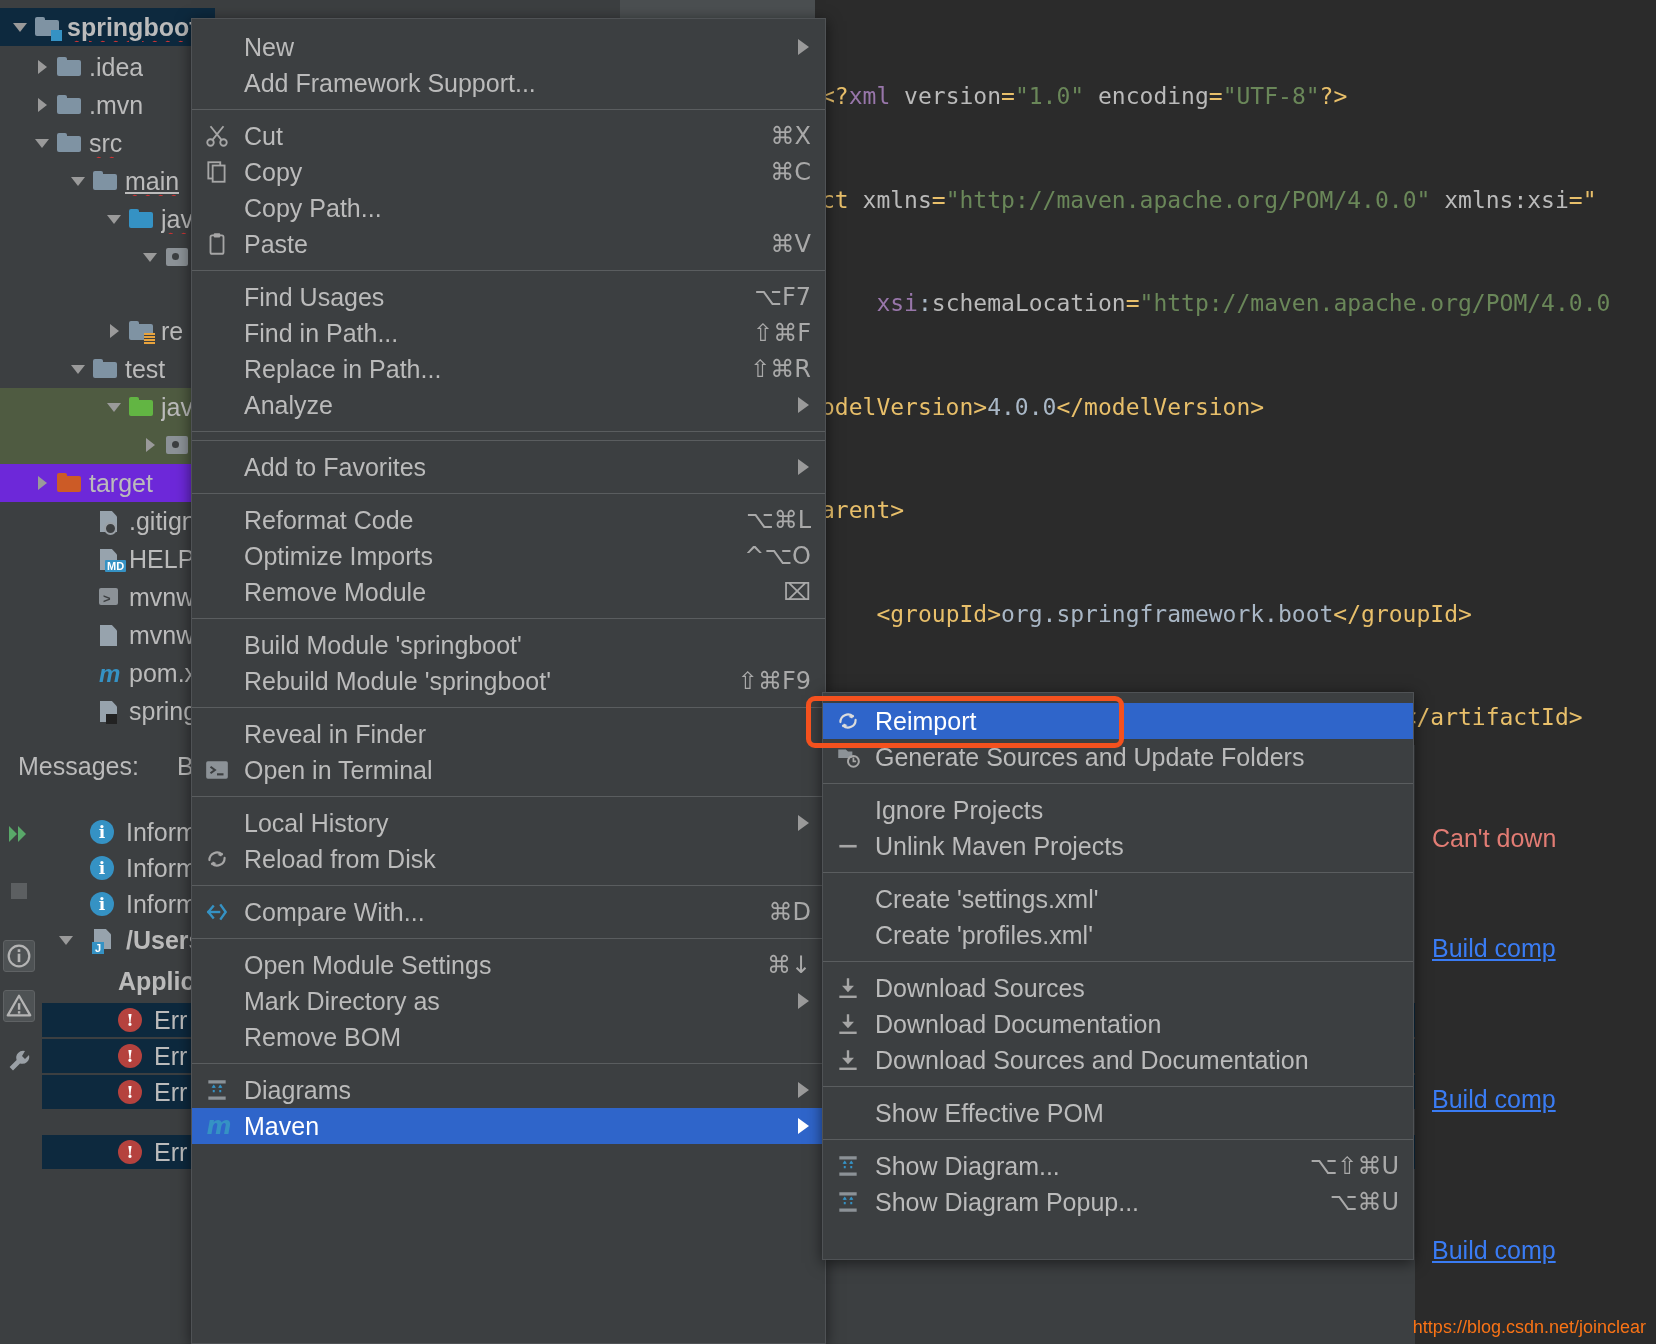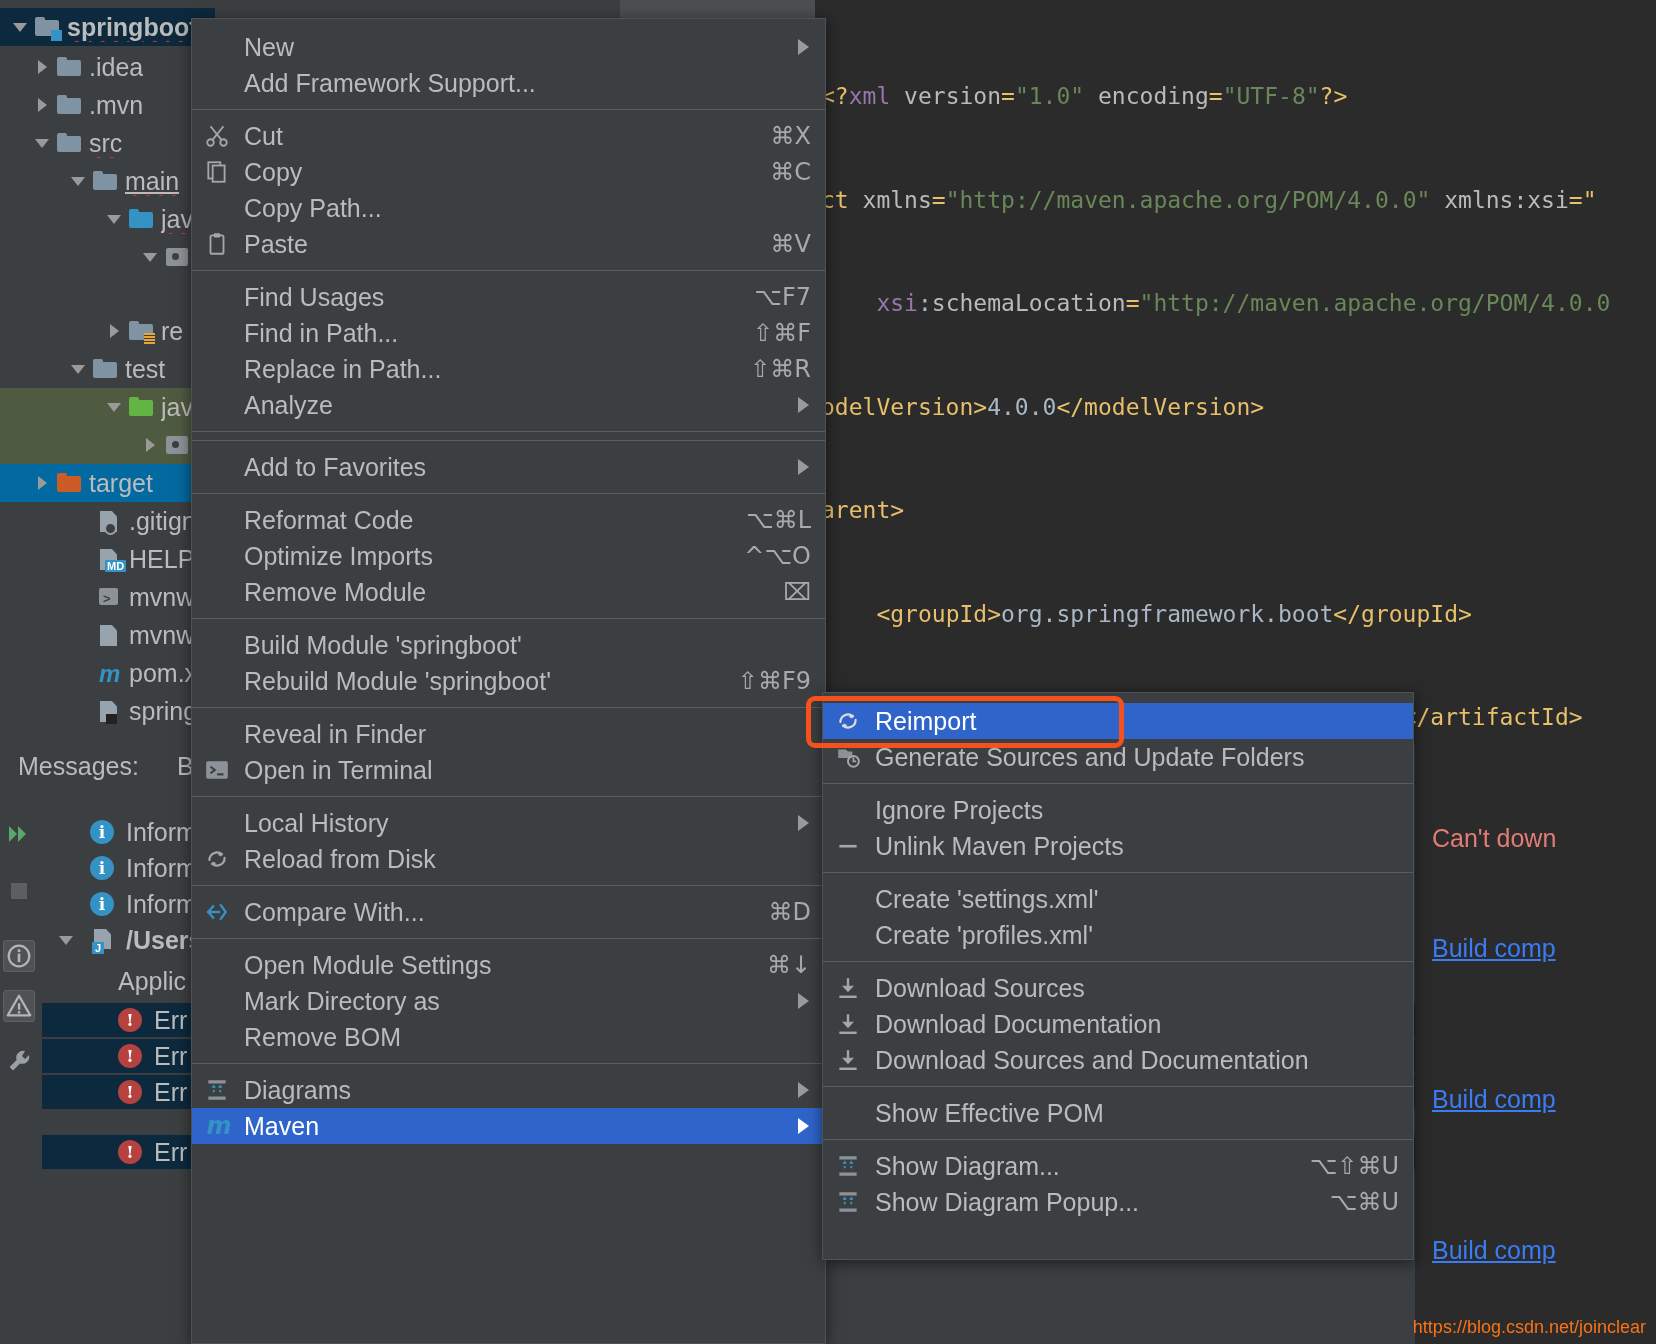--- a/index.html
+++ b/index.html
@@ -53,21 +53,21 @@
       background:#7f93a3; border-radius:2px 2px 0 0; }
   .fic.blue::before, .fic.blue::after{ background:#3592c4; }
   .fic.green::before, .fic.green::after{ background:#62b543; }
   .fic.orange::before, .fic.orange::after{ background:#cc5b26; }
   .fic.file::before{ content:""; position:absolute; left:4px; top:0px; width:17px; height:21px;
       background:#97a3ad; clip-path:polygon(0 0,70% 0,100% 26%,100% 100%,0 100%); }
   .badge { position:absolute; left:9px; bottom:-3px; font-size:11px; font-weight:bold;
       color:#fff; background:#3592c4; padding:0 2px; border-radius:1px; line-height:12px;}
   .sel-blue { background:#0d293e; }
   .sel-green{ background:#4f5b41; }
-  .sel-tan  { background:#0369a1; }
+  .sel-tan  { background:#6d28d9; }
   .wavy { text-decoration: underline; text-decoration-style: wavy; text-decoration-color:#cc3333;
           text-underline-offset:5px;}
 
   
   .msgpanel { position:absolute; left:0; top:745px; width:1415px; height:599px; background:#3c3f41; }
   .msghdr { position:absolute; left:0; top:0; width:1415px; height:42px; color:#bbb; font-size:25px;
             display:flex; align-items:center; }
   .msghdr .m1 { margin-left:18px; }
   .msghdr .m2 { margin-left:38px; }
   .msgbody { position:absolute; left:0; top:45px; width:1415px; height:554px; background:#3c3f41; }
@@ -349,21 +349,21 @@
             <span class="twist d"></span>
             <span style="display:inline-block;width:10px;"></span>
             <span style="position:relative;width:26px;height:22px;display:inline-block;">
               <span style="position:absolute;left:4px;top:0;width:17px;height:20px;background:#97a3ad;clip-path:polygon(0 0,70% 0,100% 26%,100% 100%,0 100%);"></span>
               <span style="position:absolute;left:2px;bottom:-3px;background:#3592c4;color:#fff;font-size:11px;font-weight:bold;padding:0 3px;line-height:12px;">J</span>
             </span>
             <span style="margin-left:10px;font-weight:bold;">/Users</span>
           </div>
           <div class="msgrow" style="top: 174px;">
             <span style="display:inline-block;width:76px;"></span>
-            <span style="font-weight:normal;">Applic</span>
+            <span style="font-weight:bold;">Applic</span>
           </div>
           <div class="msgrow err" style="top: 213px;">
             <span style="display:inline-block;width:76px;"></span>
             <span class="ic-err">!</span>
             <span style="margin-left:12px;">Err</span>
           </div>
           <div class="msgrow err" style="top: 249px;">
             <span style="display:inline-block;width:76px;"></span>
             <span class="ic-err">!</span>
             <span style="margin-left:12px;">Err</span>

